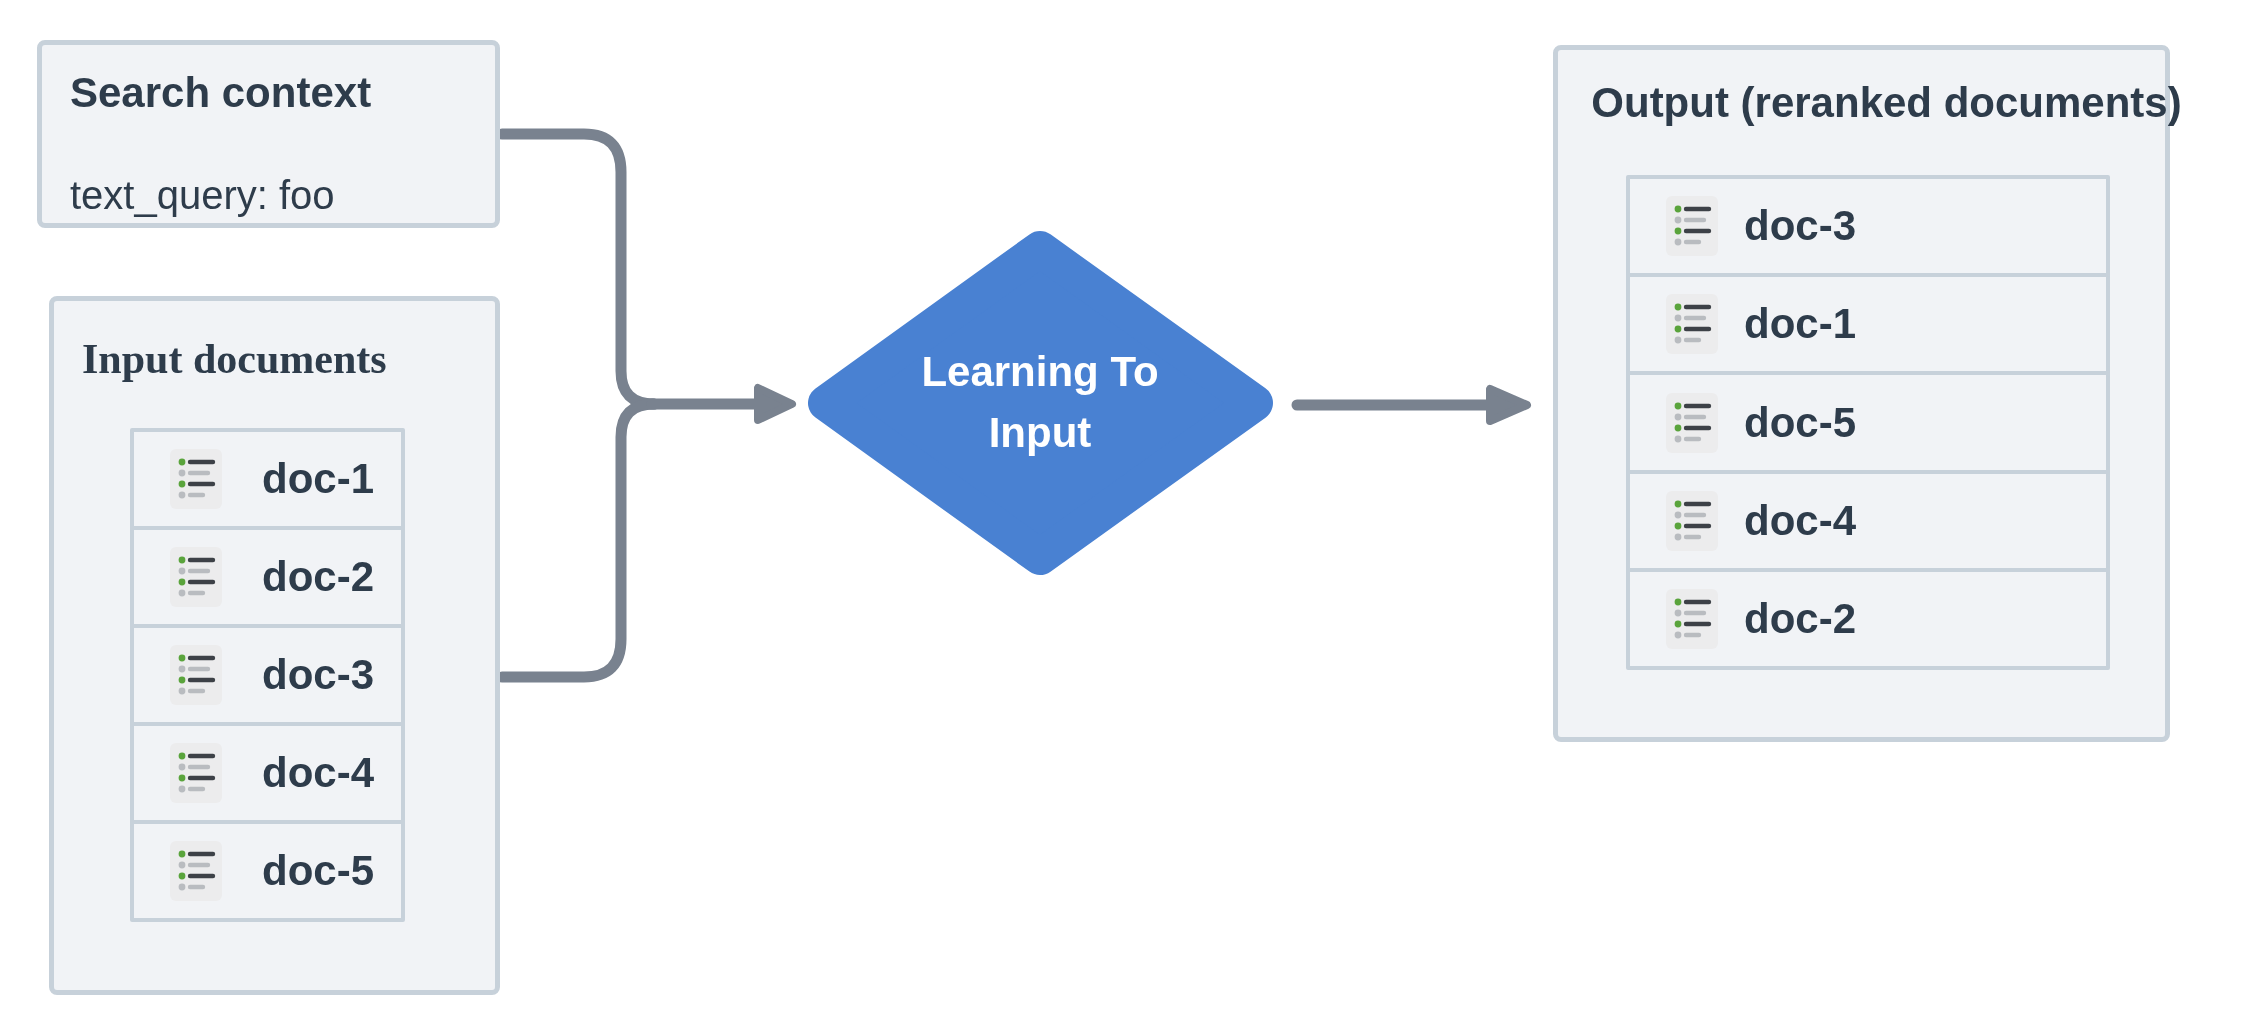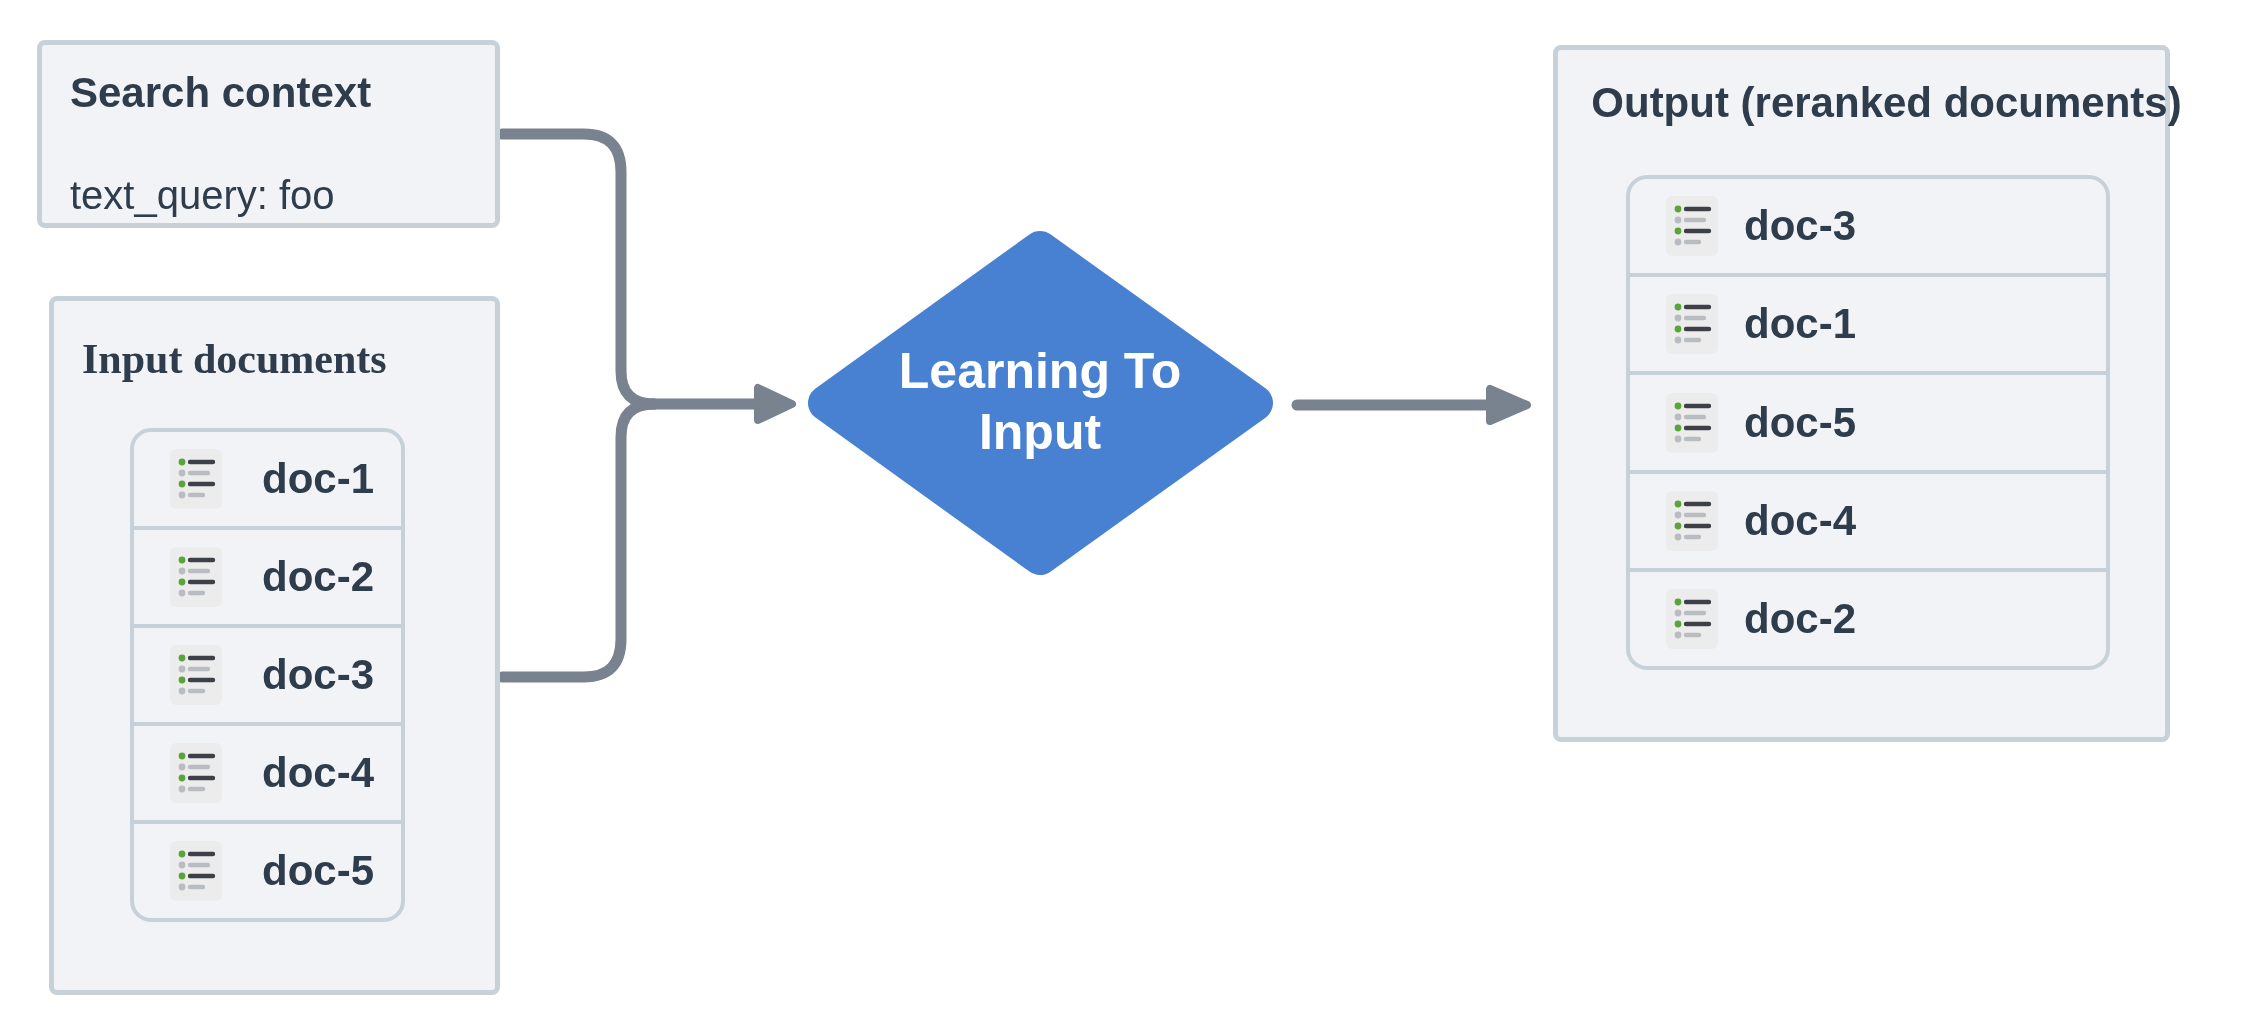--- a/index.html
+++ b/index.html
@@ -47,21 +47,21 @@
   }
   .input-box { left: 49px; top: 296px; width: 451px; height: 699px; }
   .input-box .box-title { left: 28px; top: 32px; font-family: Liberation Serif, serif; }
   .output-box { left: 1553px; top: 45px; width: 617px; height: 697px; }
   .output-box .box-title { left: 50%; transform: translateX(-50%); top: 27px; margin-left: 25px; }
 
   .doc-list {
     position: absolute;
     background: var(--box-fill);
     border: 4px solid var(--box-border);
-    border-radius: 21px;
+    border-radius: 2px;
     display: flex; flex-direction: column;
     overflow: hidden;
   }
   .input-list { left: 130px; top: 428px; width: 275px; height: 494px; }
   .output-list { left: 1626px; top: 175px; width: 484px; height: 495px; }
   .doc-item {
     flex: 1 1 0;
     display: flex; align-items: center;
     border-top: 4px solid var(--box-border);
   }
@@ -70,21 +70,21 @@
   .output-list .doc-item { padding-left: 36px; gap: 26px; }
   .doc-icon { flex: 0 0 auto; display: block; width: 52px; height: 60px; }
   .doc-icon svg { display: block; }
   .doc-label {
     font-size: 42px; font-weight: bold; color: var(--text-dark); white-space: nowrap;
   }
 
   .diamond-label {
     position: absolute; left: 880px; top: 341px; width: 320px;
     text-align: center;
-    font-size: 50px; font-weight: bold; line-height: 61px;
+    font-size: 42px; font-weight: bold; line-height: 61px;
     color: var(--white);
   }
 </style>
 </head>
 <body>
 
 <div class="canvas">
 
   <svg class="diagram-layer" viewBox="0 0 2256 1034" xmlns="http://www.w3.org/2000/svg">
     <path class="connector" d="M502 134 H584 Q621 134 621 172 V371 Q621 404 654 404"></path>

